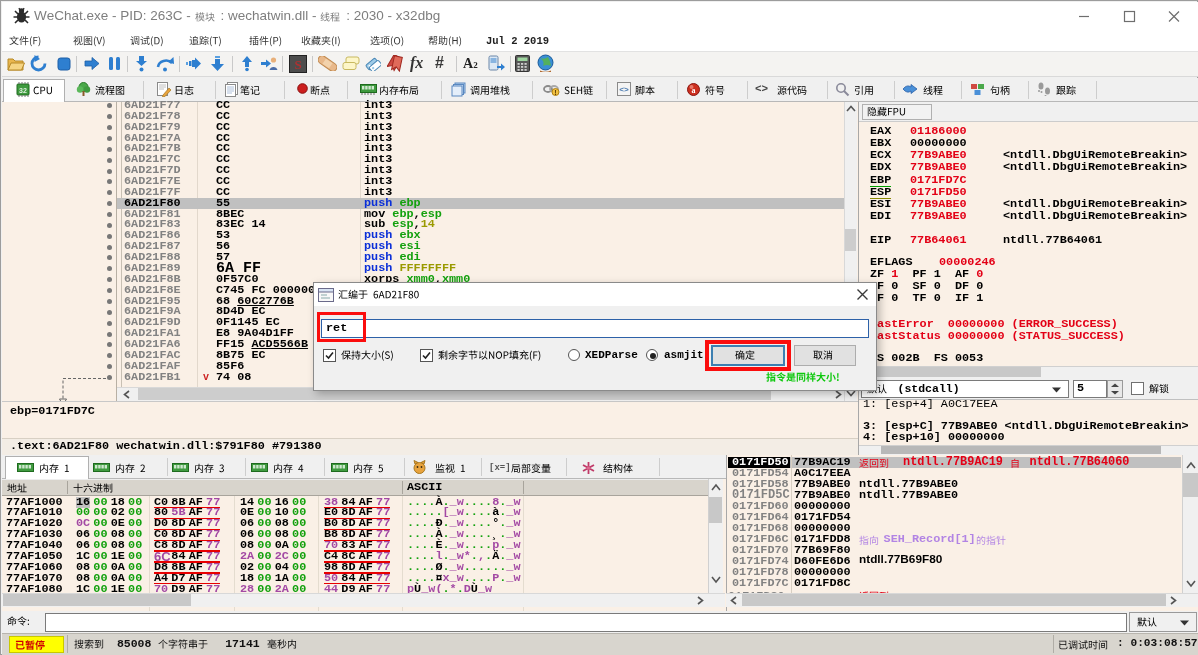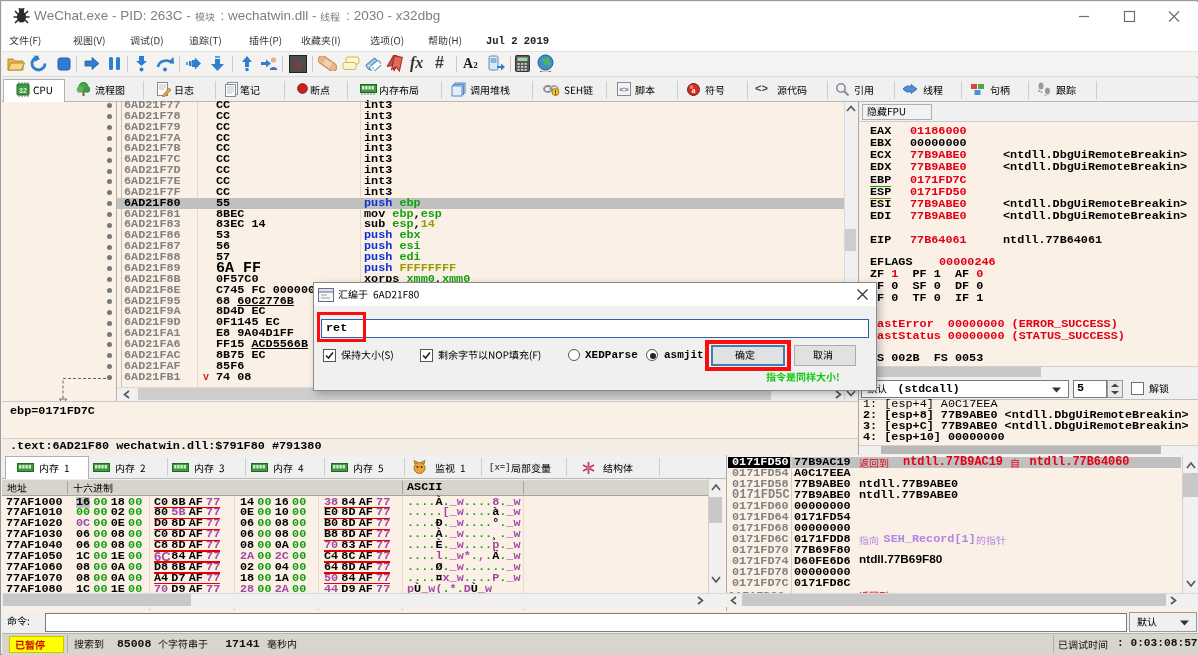--- a/index.html
+++ b/index.html
@@ -611,21 +611,20 @@
     </svg>
 <div style="position:absolute;left:1130px;top:381px;width:13px;height:13px;background:#fff;border:1px solid #707070;"></div>
 <svg class="" style="position:absolute;overflow:visible;left:1148px;top:380.5px;" width="23" height="14.95" viewBox="0 0 23 14.95">
       <g fill="#000" transform="translate(0 10.35) scale(0.01)">
         <path transform="translate(0 0) scale(1 -1)" d="M262 528V406H173V528ZM317 528H407V406H317ZM161 586C179 619 196 654 211 691H342C329 655 313 616 296 586ZM189 841C158 718 103 599 32 522C48 512 76 489 88 478L109 505V320C109 207 102 58 34 -48C49 -55 78 -72 90 -83C133 -16 154 72 164 158H262V-27H317V158H407V6C407 -4 404 -7 393 -7C384 -8 355 -8 321 -7C330 -24 339 -53 341 -71C391 -71 422 -70 443 -58C464 -47 470 -27 470 5V586H365C389 629 412 680 429 725L383 754L372 751H234C242 776 250 801 257 826ZM262 349V217H170C172 253 173 288 173 320V349ZM317 349H407V217H317ZM585 460C568 376 537 292 494 235C510 229 539 213 552 204C570 231 588 264 603 301H714V180H511V113H714V-79H785V113H960V180H785V301H934V367H785V462H714V367H627C636 393 643 421 649 448ZM510 789V726H647C630 632 591 551 488 505C503 493 522 469 530 454C650 510 696 608 716 726H862C856 609 848 562 836 549C830 541 822 540 807 540C794 540 757 541 717 544C727 527 733 501 735 482C777 479 818 479 839 481C864 483 880 490 893 506C915 530 924 594 931 761C932 771 932 789 932 789Z"></path>
         <path transform="translate(1000 0) scale(1 -1)" d="M640 446V275C640 179 615 52 370 -25C386 -40 408 -66 417 -81C678 10 712 154 712 274V446ZM673 57C756 20 863 -39 915 -79L963 -26C908 14 800 69 719 105ZM441 778C480 724 520 649 537 601L596 632C579 680 538 752 496 805ZM857 802C835 748 794 670 762 623L815 601C848 647 889 718 922 779ZM179 837C148 744 94 654 32 595C45 579 65 542 71 527C106 563 140 608 170 658H415V725H206C221 755 234 787 245 818ZM69 344V275H202V85C202 32 161 -9 142 -25C154 -36 178 -59 187 -73C203 -56 230 -39 411 60C405 75 398 104 395 123L271 58V275H409V344H271V479H393V547H111V479H202V344ZM644 846V572H461V104H530V502H827V106H899V572H714V846Z"></path>
       </g>
     </svg>
 <div style="position:absolute;left:858px;top:398px;width:340px;height:46px;background:#faf0e6;border-top:1px solid #c0c0c0;"></div>
 <div style="position:absolute;left:862px;top:397.6px;font-family:'Liberation Mono',monospace;font-size:11.8px;line-height:11.8px;color:#000;font-weight:normal;white-space:pre;">1: [esp+4] A0C17EEA</div>
-<div style="position:absolute;left:862px;top:408.6px;font-family:'Liberation Mono',monospace;font-size:11.8px;line-height:11.8px;color:#000;font-weight:bold;white-space:pre;">2: [esp+8] 77B9ABE0 &lt;ntdll.DbgUiRemoteBreakin&gt;</div>
 <div style="position:absolute;left:862px;top:419.6px;font-family:'Liberation Mono',monospace;font-size:11.8px;line-height:11.8px;color:#000;font-weight:bold;white-space:pre;">3: [esp+C] 77B9ABE0 &lt;ntdll.DbgUiRemoteBreakin&gt;</div>
 <div style="position:absolute;left:862px;top:430.6px;font-family:'Liberation Mono',monospace;font-size:11.8px;line-height:11.8px;color:#000;font-weight:bold;white-space:pre;">4: [esp+10] 00000000</div>
 <div style="position:absolute;left:858px;top:444px;width:340px;height:10px;background:#f0f0f0;border-top:1px solid #d0d0d0;"></div>
 <div style="position:absolute;left:880px;top:445px;width:280px;height:8px;background:#b8b8b8;"></div>
 <div style="position:absolute;left:1px;top:454px;width:724px;height:156px;background:#faf0e6;"></div>
 <div style="position:absolute;left:1px;top:454px;width:724px;height:24px;background:#f0f0f0;border-bottom:1px solid #b8b8b8;"></div>
 <div style="position:absolute;left:4px;top:455px;width:84px;height:23px;background:#fff;border:1px solid #b0b0b0;border-bottom:none;"></div>
 <svg style="position:absolute;left:16px;top:460px;" width="17" height="13" viewBox="0 0 17 13">
       <rect x="0.5" y="2.5" width="16" height="8" fill="#3f9a3f" stroke="#1e6a1e"></rect>
       <g fill="#cfe8cf">
@@ -898,21 +897,21 @@
 <div style="position:absolute;left:127.05px;top:560.82px;font-family:'Liberation Mono',monospace;font-size:11.8px;line-height:11.8px;color:#13a10e;font-weight:bold;white-space:pre;">00</div>
 <div style="position:absolute;left:153px;top:560.82px;font-family:'Liberation Mono',monospace;font-size:11.8px;line-height:11.8px;color:#000;font-weight:bold;white-space:pre;">D8</div>
 <div style="position:absolute;left:170.35px;top:560.82px;font-family:'Liberation Mono',monospace;font-size:11.8px;line-height:11.8px;color:#000;font-weight:bold;white-space:pre;">8B</div>
 <div style="position:absolute;left:187.7px;top:560.82px;font-family:'Liberation Mono',monospace;font-size:11.8px;line-height:11.8px;color:#000;font-weight:bold;white-space:pre;">AF</div>
 <div style="position:absolute;left:205.05px;top:560.82px;font-family:'Liberation Mono',monospace;font-size:11.8px;line-height:11.8px;color:#a349a4;font-weight:bold;white-space:pre;">77</div>
 <div style="position:absolute;left:153px;top:571.12px;width:66px;height:1.5px;background:#e80000;"></div>
 <div style="position:absolute;left:239px;top:560.82px;font-family:'Liberation Mono',monospace;font-size:11.8px;line-height:11.8px;color:#000;font-weight:bold;white-space:pre;">02</div>
 <div style="position:absolute;left:256.35px;top:560.82px;font-family:'Liberation Mono',monospace;font-size:11.8px;line-height:11.8px;color:#13a10e;font-weight:bold;white-space:pre;">00</div>
 <div style="position:absolute;left:273.7px;top:560.82px;font-family:'Liberation Mono',monospace;font-size:11.8px;line-height:11.8px;color:#000;font-weight:bold;white-space:pre;">04</div>
 <div style="position:absolute;left:291.05px;top:560.82px;font-family:'Liberation Mono',monospace;font-size:11.8px;line-height:11.8px;color:#13a10e;font-weight:bold;white-space:pre;">00</div>
-<div style="position:absolute;left:323px;top:560.82px;font-family:'Liberation Mono',monospace;font-size:11.8px;line-height:11.8px;color:#000;font-weight:bold;white-space:pre;">64</div>
+<div style="position:absolute;left:323px;top:560.82px;font-family:'Liberation Mono',monospace;font-size:11.8px;line-height:11.8px;color:#000;font-weight:bold;white-space:pre;">98</div>
 <div style="position:absolute;left:340.35px;top:560.82px;font-family:'Liberation Mono',monospace;font-size:11.8px;line-height:11.8px;color:#000;font-weight:bold;white-space:pre;">8D</div>
 <div style="position:absolute;left:357.7px;top:560.82px;font-family:'Liberation Mono',monospace;font-size:11.8px;line-height:11.8px;color:#000;font-weight:bold;white-space:pre;">AF</div>
 <div style="position:absolute;left:375.05px;top:560.82px;font-family:'Liberation Mono',monospace;font-size:11.8px;line-height:11.8px;color:#a349a4;font-weight:bold;white-space:pre;">77</div>
 <div style="position:absolute;left:323px;top:571.12px;width:66px;height:1.5px;background:#e80000;"></div>
 <div style="position:absolute;left:406px;top:560.82px;font-family:'Liberation Mono',monospace;font-size:11.8px;line-height:11.8px;color:#000;font-weight:bold;white-space:pre;"><span style="color:#13a10e">.</span><span style="color:#13a10e">.</span><span style="color:#13a10e">.</span><span style="color:#13a10e">.</span><span style="color:#000">Ø</span><span style="color:#13a10e">.</span><span style="color:#a349a4">_</span><span style="color:#a349a4">w</span><span style="color:#13a10e">.</span><span style="color:#13a10e">.</span><span style="color:#13a10e">.</span><span style="color:#13a10e">.</span><span style="color:#13a10e">.</span><span style="color:#13a10e">.</span><span style="color:#a349a4">_</span><span style="color:#a349a4">w</span></div>
 <div style="position:absolute;left:5px;top:571.69px;font-family:'Liberation Mono',monospace;font-size:11.8px;line-height:11.8px;color:#000;font-weight:bold;white-space:pre;">77AF1070</div>
 <div style="position:absolute;left:75px;top:571.69px;font-family:'Liberation Mono',monospace;font-size:11.8px;line-height:11.8px;color:#000;font-weight:bold;white-space:pre;">08</div>
 <div style="position:absolute;left:92.35px;top:571.69px;font-family:'Liberation Mono',monospace;font-size:11.8px;line-height:11.8px;color:#13a10e;font-weight:bold;white-space:pre;">00</div>
 <div style="position:absolute;left:109.7px;top:571.69px;font-family:'Liberation Mono',monospace;font-size:11.8px;line-height:11.8px;color:#000;font-weight:bold;white-space:pre;">0A</div>
 <div style="position:absolute;left:127.05px;top:571.69px;font-family:'Liberation Mono',monospace;font-size:11.8px;line-height:11.8px;color:#13a10e;font-weight:bold;white-space:pre;">00</div>

